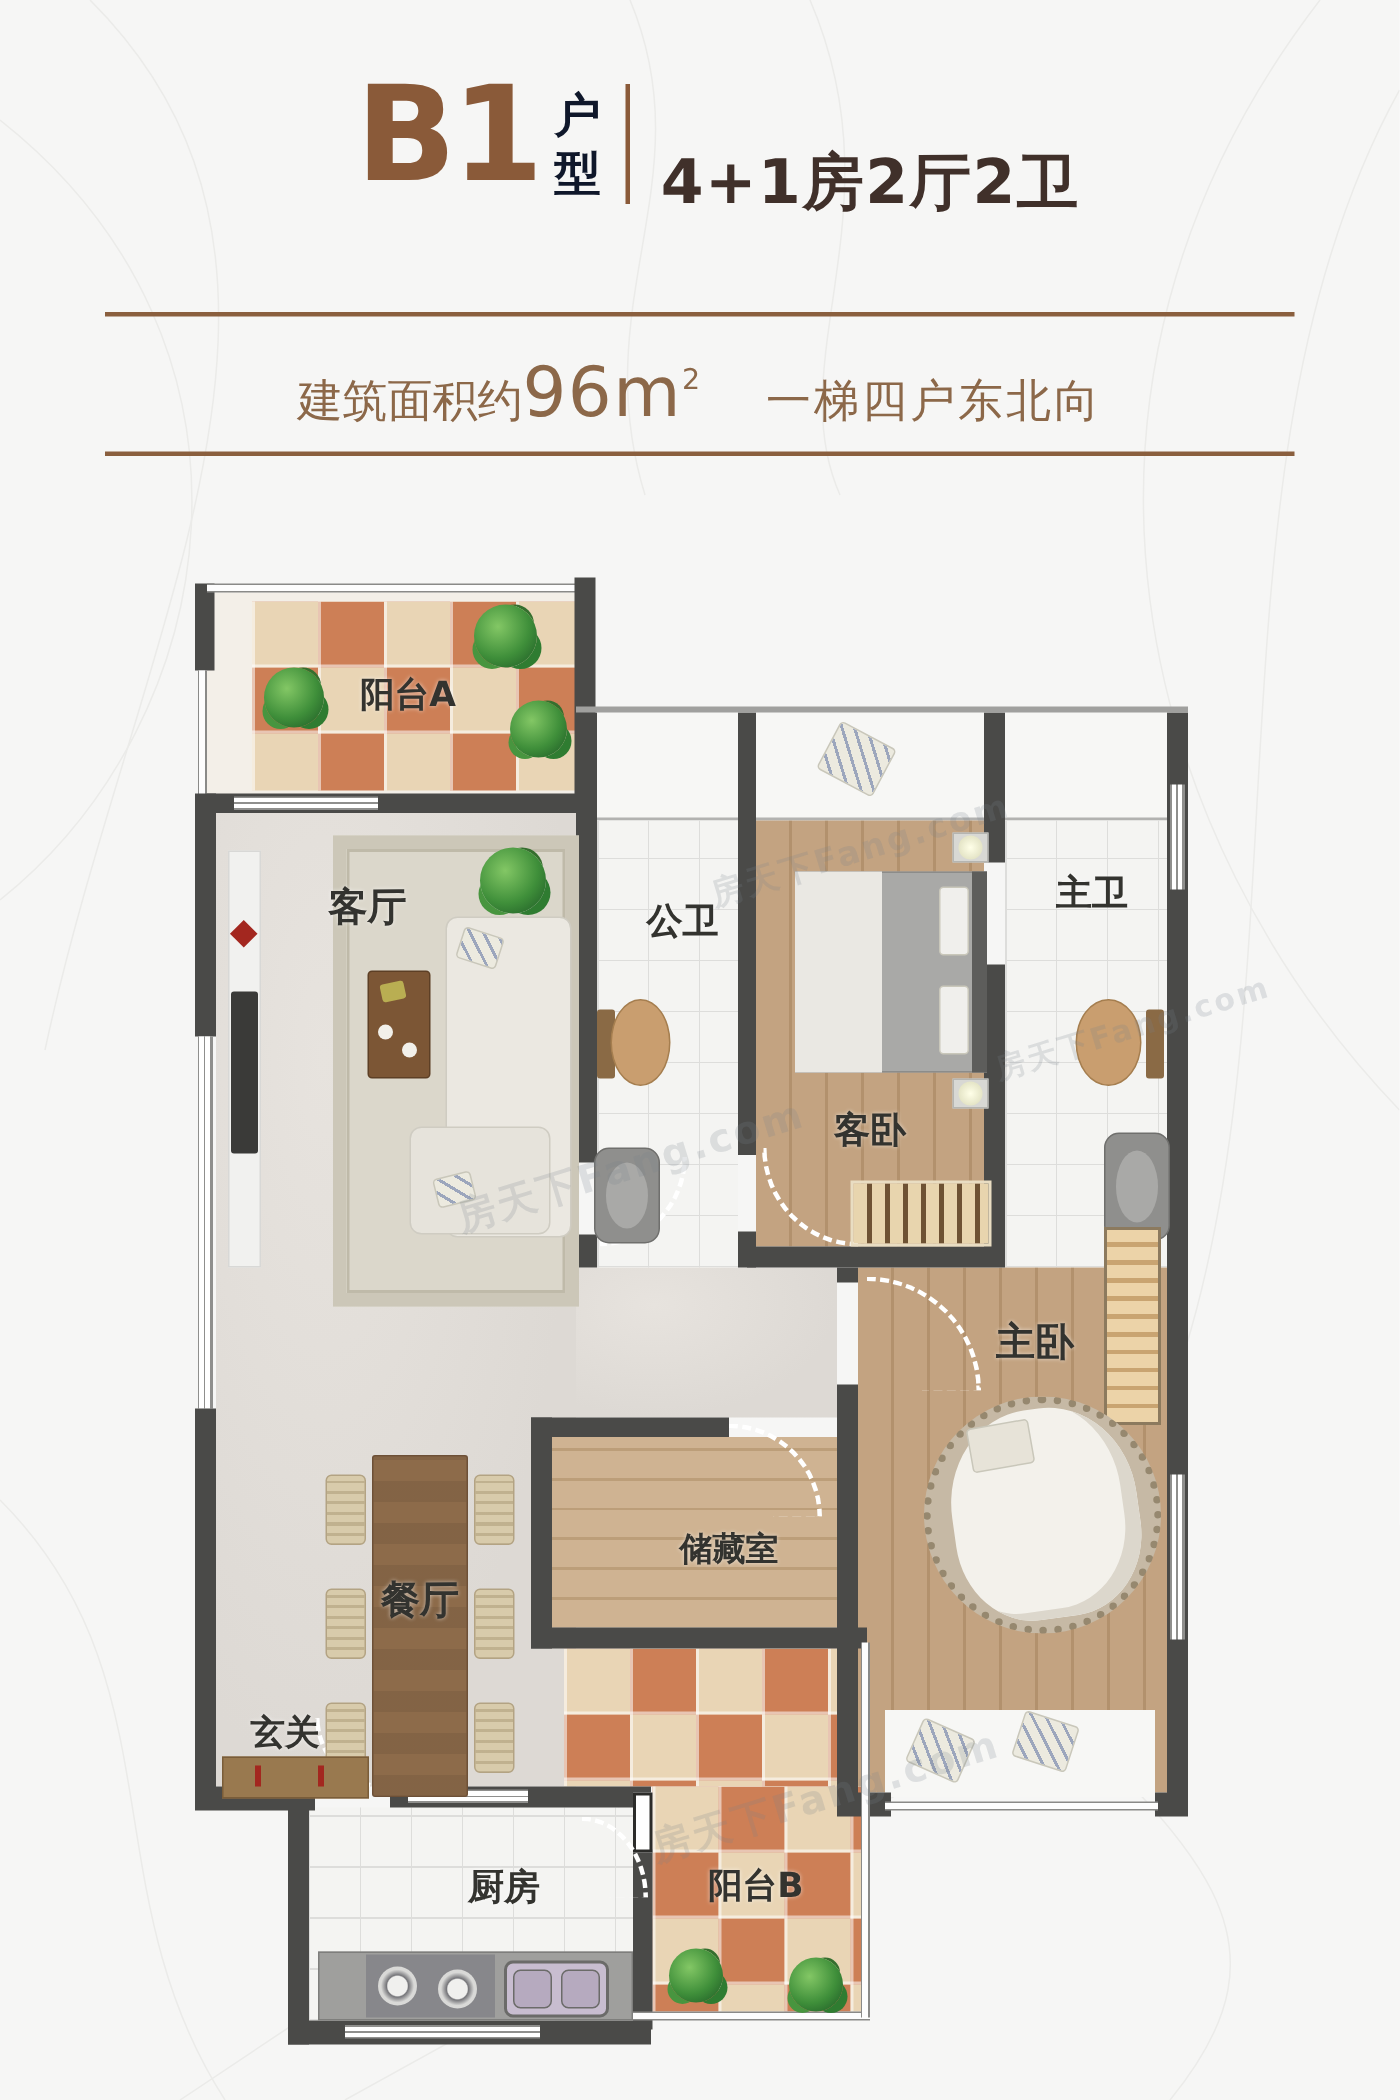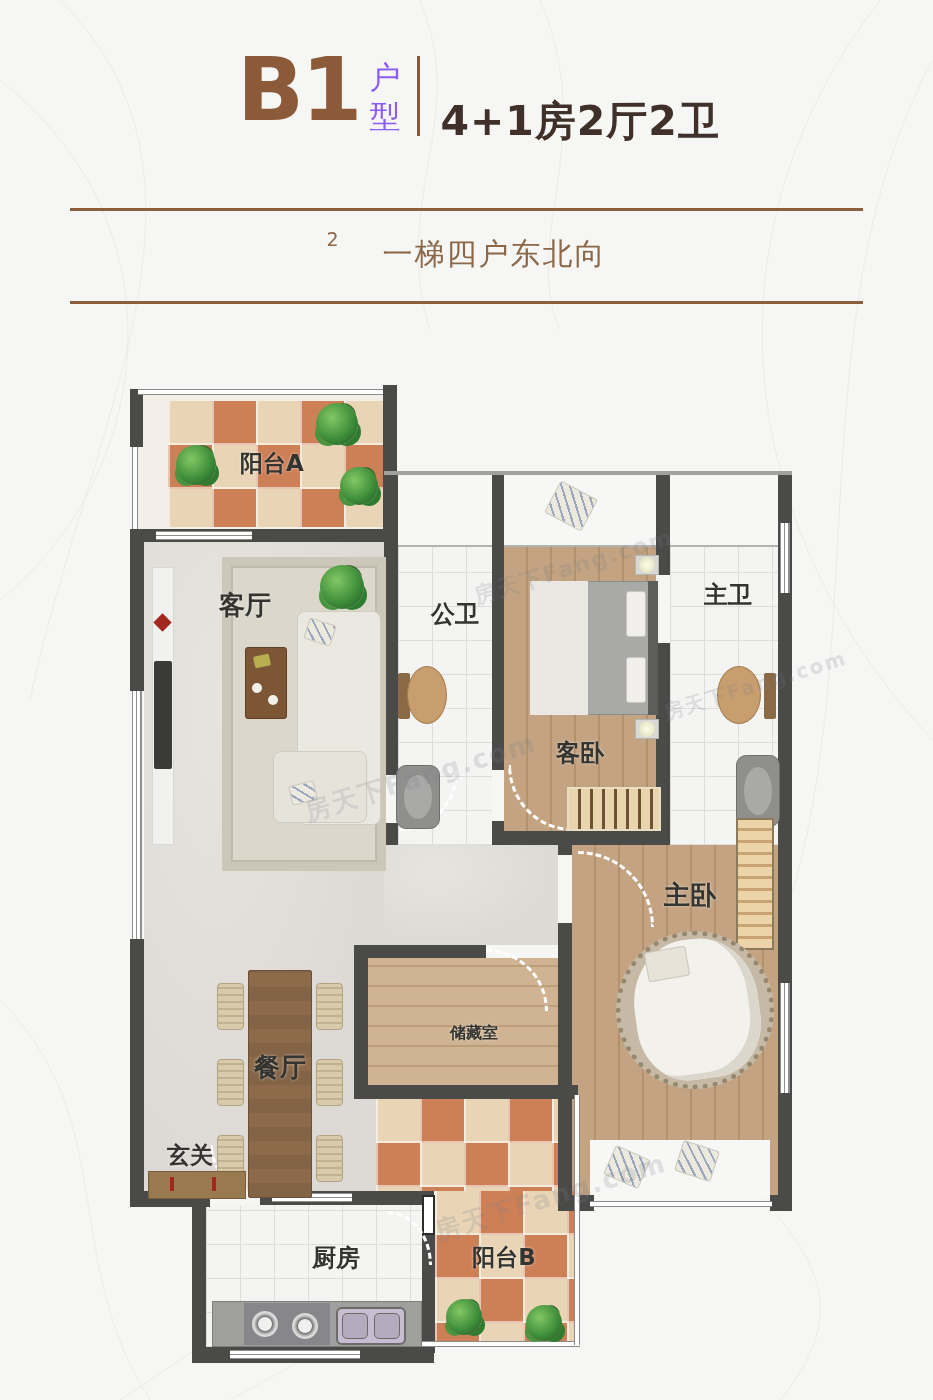--- a/index.html
+++ b/index.html
@@ -2,21 +2,21 @@
 <html><head>
 <meta charset="utf-8">
 <style>
   html,body{margin:0;padding:0;}
   body{font-family:"DejaVu Sans","Liberation Sans",sans-serif;}
   .canvas{position:relative;width:933px;height:1400px;background:#f6f6f5;overflow:hidden;}
   .bgdeco{position:absolute;left:0;top:0;pointer-events:none;}
   
   .header{position:absolute;top:48px;left:12px;width:933px;display:flex;justify-content:center;align-items:flex-start;}
   .b1{font-size:88px;font-weight:700;line-height:0.95;color:#8a5a39;letter-spacing:-3px;}
-  .unit-label{width:34px;font-size:31px;font-weight:400;color:#8b5cf6;line-height:1.25;margin:10px 0 0 10px;word-break:break-all;}
+  .unit-label{width:34px;font-size:31px;font-weight:700;color:#0f172a;line-height:1.25;margin:10px 0 0 10px;word-break:break-all;}
   .vline{width:3px;height:80px;background:#8a5a39;margin:8px 20px 0 14px;}
   .layout-desc{font-size:41px;font-weight:700;color:#40302a;margin-top:46px;letter-spacing:1px;}
   .rule{position:absolute;left:70px;width:793px;height:3px;background:#8a5f3e;}
   .subheader{position:absolute;top:234px;left:0;width:933px;display:flex;justify-content:center;align-items:baseline;color:#8c6849;}
   .subheader .pre{font-size:30px;font-weight:500;}
   .subheader .num{font-size:46px;font-weight:400;letter-spacing:1px;}
   .subheader sup{font-size:19px;position:relative;top:-18px;}
   .subheader .gap{display:inline-block;width:44px;}
   .subheader .ori{font-size:30px;font-weight:500;letter-spacing:2px;}
   
@@ -70,20 +70,22 @@
   </svg>
 
   <div class="header">
     <span class="b1">B1</span>
     <span class="unit-label">户型</span>
     <span class="vline"></span>
     <span class="layout-desc">4+1房2厅2卫</span>
   </div>
   <div class="rule" style="top:208px"></div>
   <div class="subheader">
+    <span class="pre">建筑面积约</span>
+      <span class="num">96m</span>
       <sup>2</sup>
       <span class="gap"></span>
       <span class="ori">一梯四户东北向</span>
   </div>
   <div class="rule" style="top:301px"></div>
 
   <div class="plan">
 
     <div style="left:8px;top:12px;width:246px;height:136px;background:#f3efe8"></div>
     <div class="tiles" style="left:38px;top:18px;width:216px;height:126px"></div>
@@ -215,21 +217,21 @@
     <div class="plant" style="left:316px;top:916px;width:36px;height:36px"></div>
     <div class="plant" style="left:396px;top:922px;width:36px;height:36px"></div>
 
     <div class="room-label" style="left:142px;top:80px;font-size:23px">阳台A</div>
     <div class="room-label" style="left:115px;top:222px;font-size:26px">客厅</div>
     <div class="room-label" style="left:325px;top:231px">公卫</div>
     <div class="room-label" style="left:450px;top:370px">客卧</div>
     <div class="room-label" style="left:598px;top:212px">主卫</div>
     <div class="room-label" style="left:560px;top:512px;font-size:26px">主卧</div>
     <div class="room-label" style="left:150px;top:684px;font-size:26px">餐厅</div>
-    <div class="room-label" style="left:344px;top:650px;font-size:16px">储藏室</div>
+    <div class="room-label" style="left:356px;top:650px;font-size:22px">储藏室</div>
     <div class="room-label" style="left:60px;top:772px;font-size:23px">玄关</div>
     <div class="room-label" style="left:206px;top:875px">厨房</div>
     <div class="room-label" style="left:374px;top:874px;font-size:23px">阳台B</div>
   </div>
 
   <div class="wm" style="left:300px;top:760px">房天下Fang.com</div>
   <div class="wm" style="left:470px;top:552px;font-size:22px">房天下Fang.com</div>
   <div class="wm" style="left:430px;top:1180px">房天下Fang.com</div>
   <div class="wm" style="left:660px;top:672px;font-size:20px">房天下Fang.com</div>
 </div>

